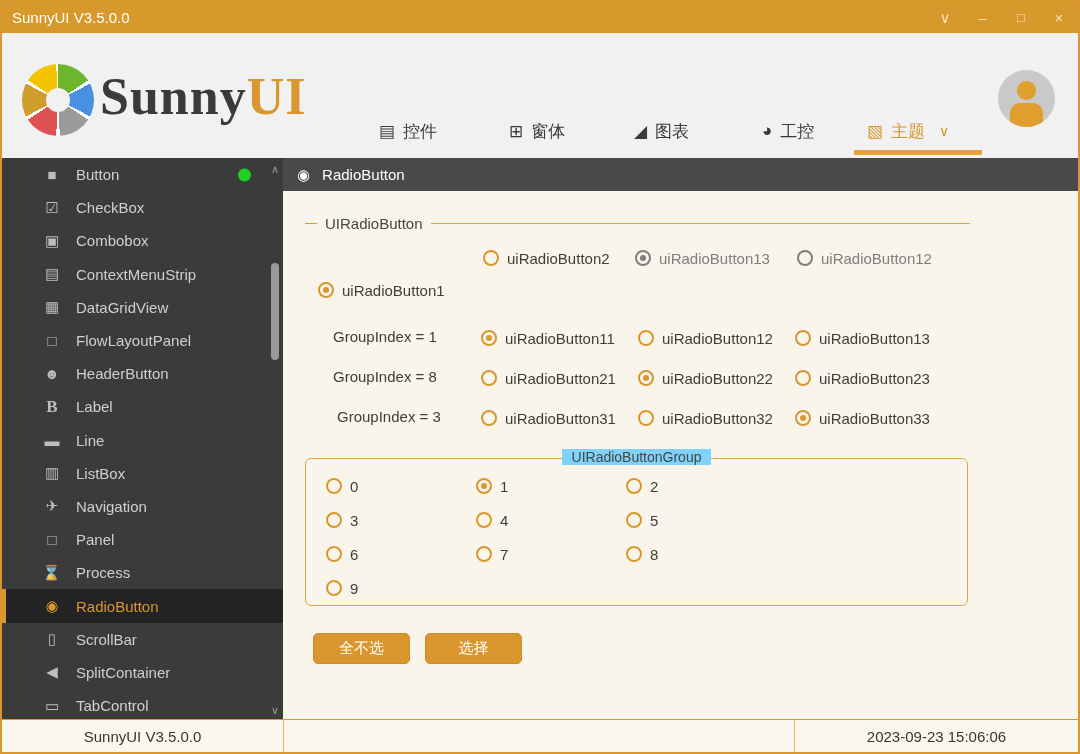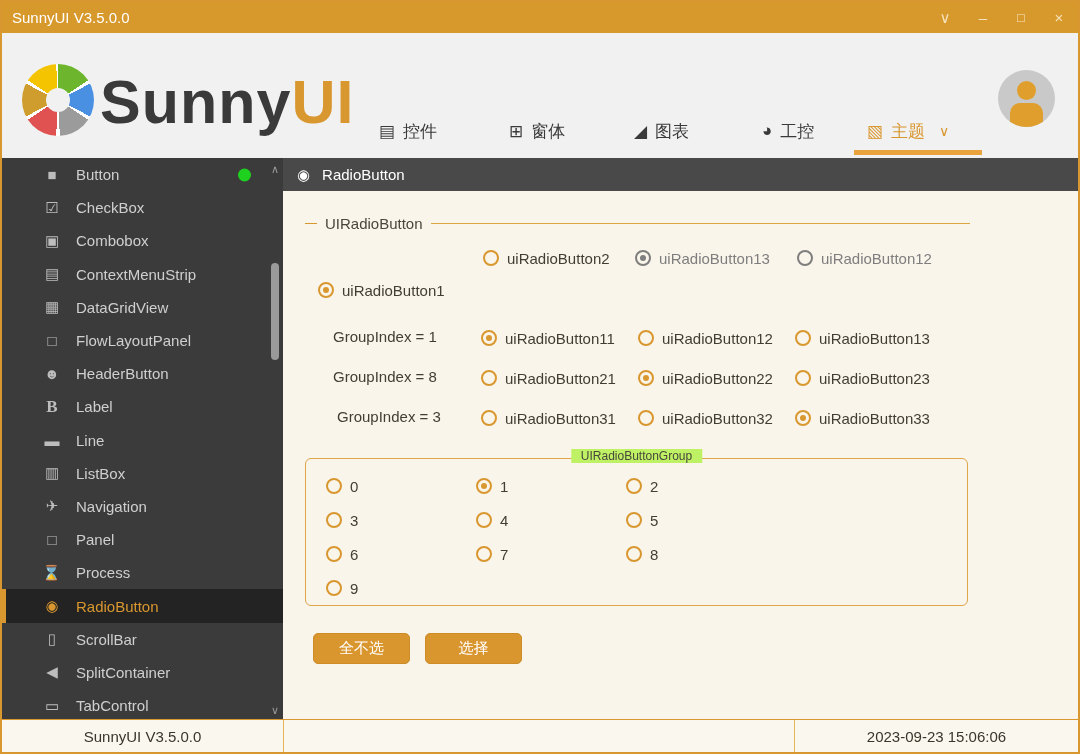--- a/index.html
+++ b/index.html
@@ -11,21 +11,21 @@
   .tb-title { color:#fff; font-size:15px; padding-left:10px; }
   .tb-controls { margin-left:auto; display:flex; align-items:center; height:100%; }
   .tb-btn { width:38px; height:100%; display:flex; align-items:center; justify-content:center; color:#f7e3bb; font-size:15px; cursor:default; }
   .tb-btn.max { font-size:13px; }
 
   
   .header { position:absolute; left:0; top:31px; right:0; height:125px; background:#f1f1f1; }
   .wheel { position:absolute; left:20px; top:31px; width:72px; height:72px; border-radius:50%;
     background:conic-gradient(#6cb52d 0 57deg,#fff 57deg 63deg,#4a90e2 63deg 117deg,#fff 117deg 123deg,#9b9b9b 123deg 177deg,#fff 177deg 183deg,#e05252 183deg 237deg,#fff 237deg 243deg,#cf9d2e 243deg 297deg,#fff 297deg 303deg,#f5c400 303deg 357deg,#fff 357deg 360deg); }
   .wheel::after { content:""; position:absolute; left:24px; top:24px; width:24px; height:24px; border-radius:50%; background:#f1f1f1; }
-  .logo-text { position:absolute; left:98px; top:34px; font-size:61px; font-weight:bold; letter-spacing:1px; color:#3a3a3a; }
+  .logo-text { position:absolute; left:98px; top:34px; font-size:52px; font-weight:bold; letter-spacing:1px; color:#3a3a3a;font-family:Liberation Serif, serif; }
   .logo-accent { color:#d9972f; }
   .nav-tab { position:absolute; bottom:12px; height:30px; display:flex; align-items:center; gap:8px; font-size:17px; color:#3a3a3a; cursor:pointer; }
   .nav-icon { font-size:17px; }
   .nav-tab.active { color:#d9972f; }
   .nav-underline { position:absolute; bottom:3px; height:5px; background:#e8a33d; }
   .nav-chevron { font-size:14px; color:#d9972f; margin-left:6px; }
   .avatar { position:absolute; right:23px; top:37px; width:57px; height:57px; border-radius:50%; background:#c9c9c9; overflow:hidden; }
   .avatar .head { position:absolute; left:19px; top:11px; width:19px; height:19px; border-radius:50%; background:#e09f2d; }
   .avatar .body { position:absolute; left:12px; top:33px; width:33px; height:26px; border-radius:10px 10px 4px 4px; background:#e09f2d; }
 
@@ -56,21 +56,21 @@
   .radio { position:absolute; display:flex; align-items:center; gap:8px; font-size:15px; color:#423e35; cursor:pointer; height:22px; }
   .rb { width:16px; height:16px; border:2px solid #d9972f; border-radius:50%; position:relative; flex:none; }
   .rb.checked::after { content:""; position:absolute; left:3px; top:3px; width:6px; height:6px; border-radius:50%; background:#d9972f; }
   .radio.gray { color:#7e7e7e; }
   .radio.gray .rb { border-color:#7e7e7e; }
   .radio.gray .rb.checked::after { background:#7e7e7e; }
 
   .grp-label { position:absolute; font-size:15px; color:#423e35; }
 
   .groupbox { position:absolute; left:22px; top:267px; width:663px; height:148px; border:1px solid #dfa549; border-radius:6px; }
-  .gb-title { position:absolute; top:-10px; left:50%; transform:translateX(-50%); background:#bef264; padding:0 10px; font-size:12px; color:#4a463c; white-space:nowrap; }
+  .gb-title { position:absolute; top:-10px; left:50%; transform:translateX(-50%); background:#7dd3fc; padding:0 10px; font-size:14px; color:#4a463c; white-space:nowrap; }
 
   .btn { position:absolute; width:97px; height:31px; background:#d9952e; border:1px solid #cd8c28; border-radius:5px; color:#fff; font-size:15px; display:flex; align-items:center; justify-content:center; cursor:pointer; }
 
   
   .statusbar { position:absolute; left:0; right:0; bottom:0; height:33px; background:#faf7ee; border-top:1px solid #d9972f; display:flex; align-items:center; font-size:15px; color:#3a362c; }
   .sb-cell-left { width:281px; text-align:center; }
   .sb-div { width:1px; height:100%; background:#e8b45c; }
   .sb-cell-mid { flex:1; }
   .sb-cell-right { width:283px; text-align:center; }
 </style>

